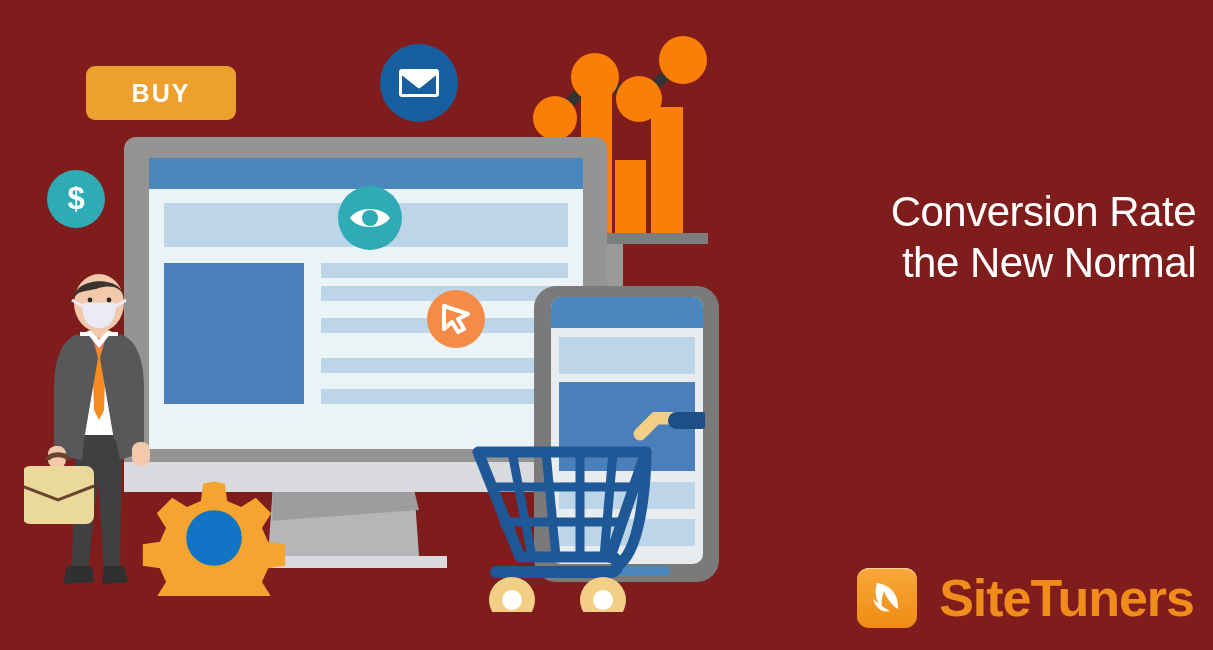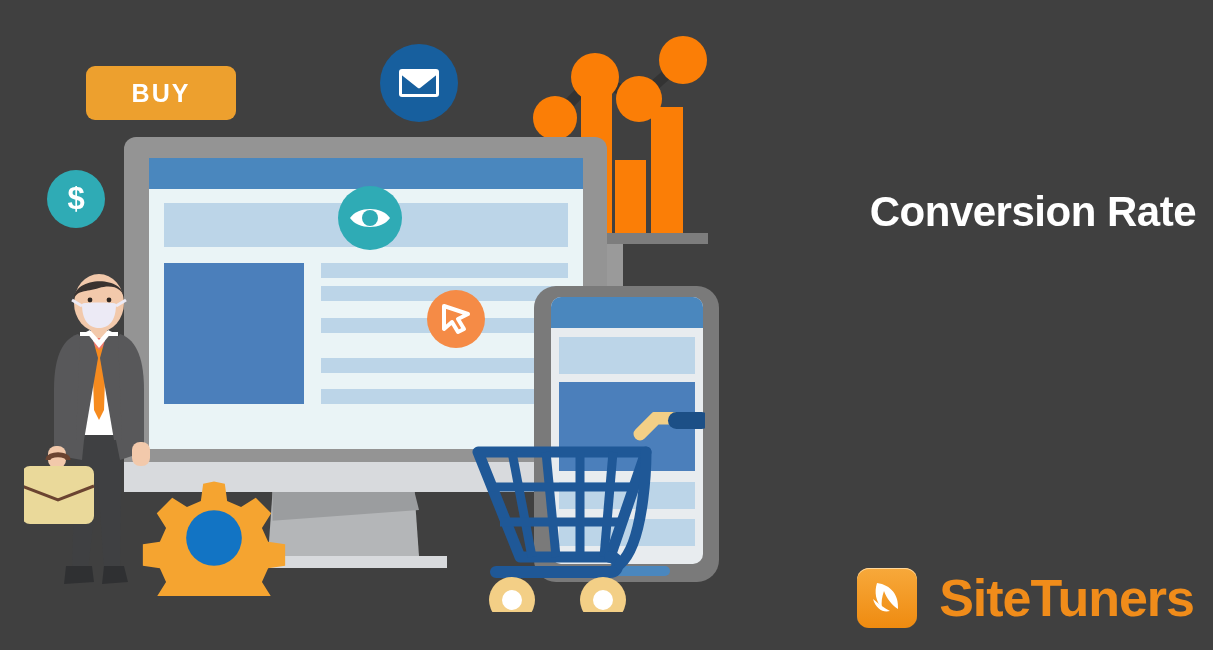--- a/index.html
+++ b/index.html
@@ -3,21 +3,21 @@
 <meta charset="utf-8">
 <style>
   * { margin:0; padding:0; box-sizing:border-box; }
   html,body{ background:#0d0d0d; }
   body{ font-family:"Liberation Sans", sans-serif; }
 
   #canvas{
     position:relative;
     width:1213px;
     height:650px;
-    background:#404040;
+    background:#7f1d1d;
     overflow:hidden;
   }
 
   
   .abs{ position:absolute; }
 
   
   #buy-button{
     left:86px; top:66px; width:150px; height:54px;
     background:#eda02e; border-radius:9px;
@@ -124,21 +124,21 @@
   
   #cart-wrap{ left:470px; top:412px; width:235px; height:200px; }
 
   
   #person-wrap{ left:24px; top:270px; width:160px; height:350px; }
 
   
   #headline{
     left:714px; top:186px; width:482px;
     text-align:right; color:#ffffff;
-    font-size:42px; font-weight:bold; line-height:1.22;
+    font-size:42px; font-weight:normal; line-height:1.22;
     letter-spacing:-0.5px;
   }
   #headline .ln{ display:block; white-space:nowrap; }
 
   
   #logo{
     left:822px; top:565px; width:372px; height:66px;
     display:flex; align-items:center; justify-content:flex-end; gap:22px;
   }
   #logo-mark{
@@ -316,20 +316,21 @@
       <path d="M58 34 C58 32, 92 32, 92 34 C92 52, 84 58, 75 58 C66 58, 58 52, 58 34 Z" fill="#eceaf5"></path>
       <path d="M58 36 L48 30" fill="none" stroke="#eceaf5" stroke-width="3"></path>
       <path d="M92 36 L102 30" fill="none" stroke="#eceaf5" stroke-width="3"></path>
 
       <path d="M62 62 L75 78 L88 62 L84 60 L75 70 L66 60 Z" fill="#ffffff"></path>
     </svg>
   </div>
 
   <div class="abs" id="headline">
     <span class="ln">Conversion Rate</span>
+    <span class="ln">the New Normal</span>
   </div>
 
   <div class="abs" id="logo">
     <div id="logo-mark">
       <svg width="38" height="38" viewBox="0 0 38 38">
         <path d="M9 4 C23 6, 31 16, 30 30 C24 26, 19 20, 16 12 C14 18, 13 23, 14 29 C8 23, 6 13, 9 4 Z" fill="#ffffff"></path>
         <path d="M5 20 C10 24, 16 29, 22 32 C15 34, 8 30, 5 20 Z" fill="#ffffff"></path>
       </svg>
     </div>
     <div id="logo-text">SiteTuners</div>

